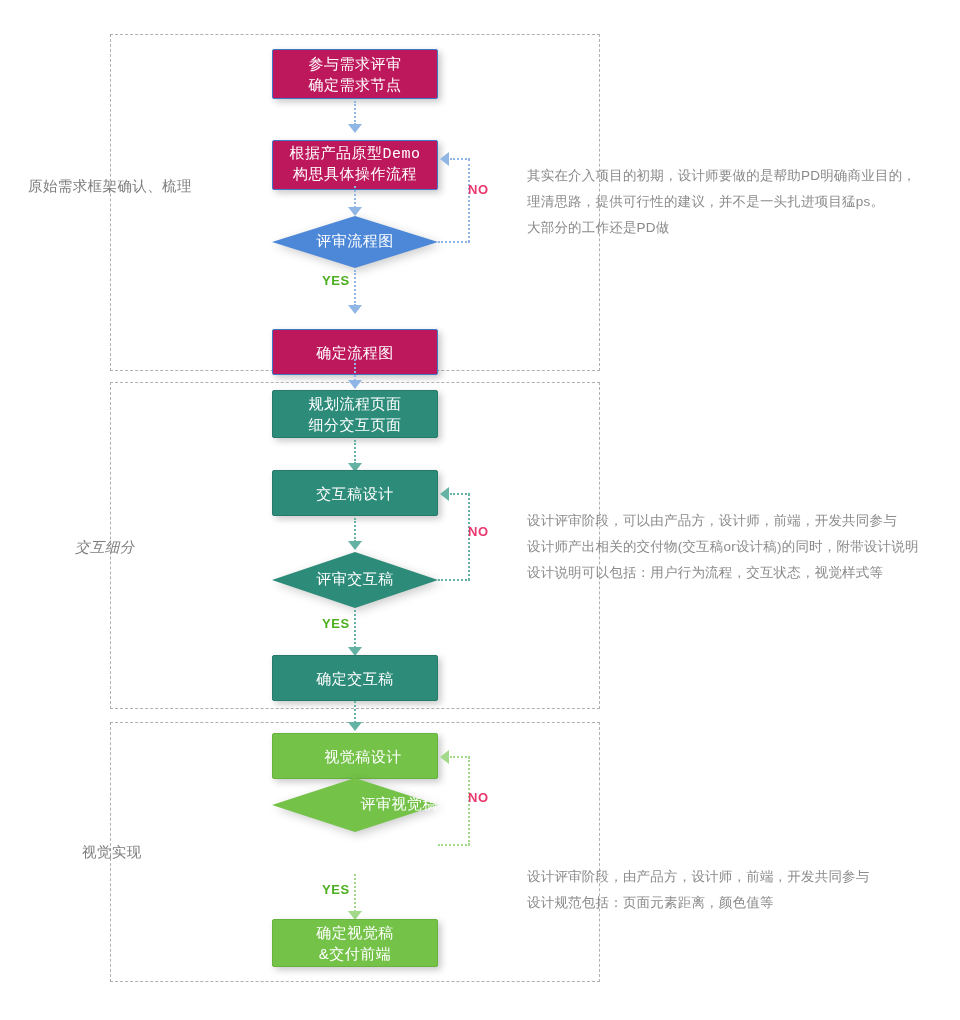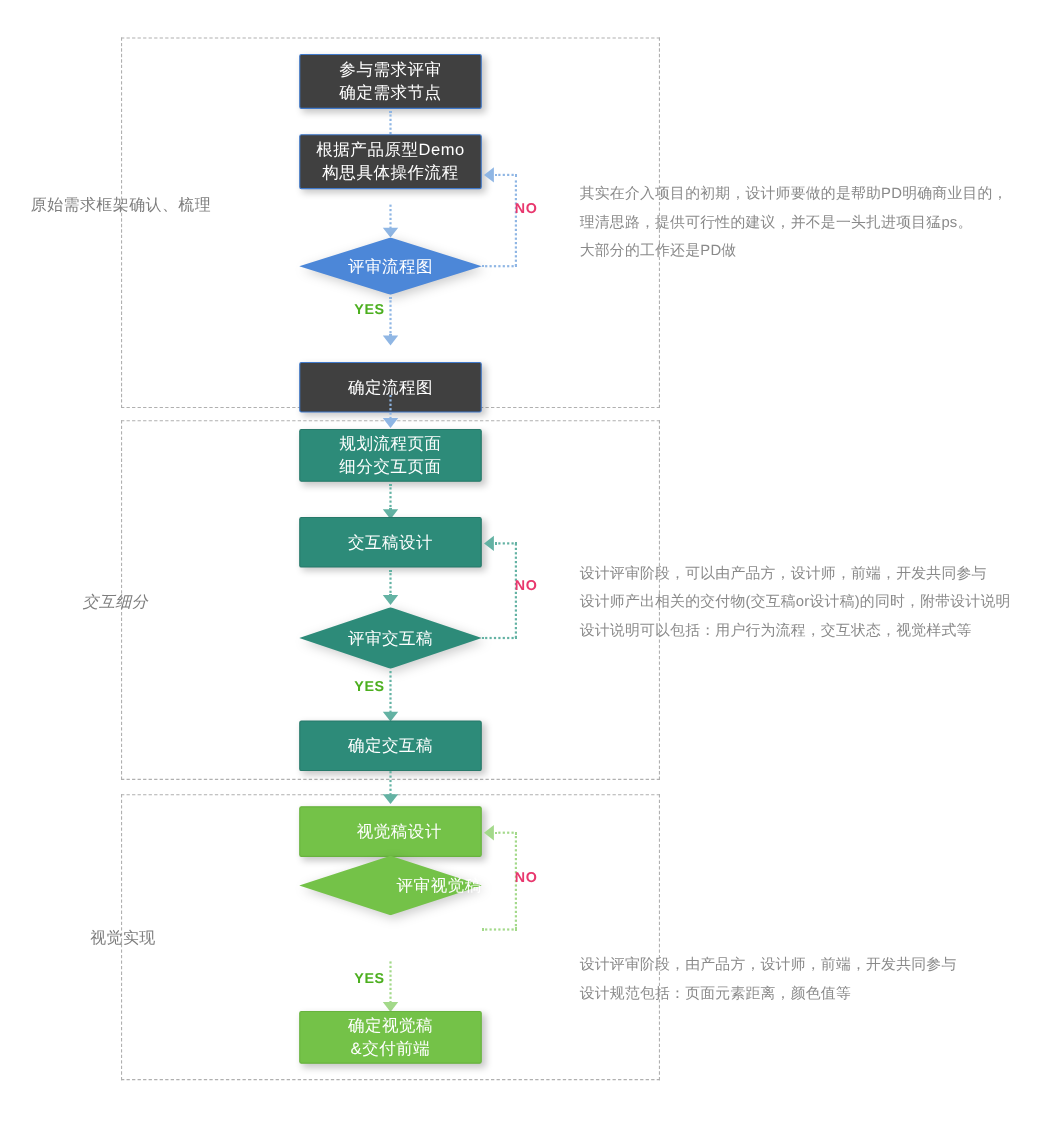--- a/index.html
+++ b/index.html
@@ -47,40 +47,40 @@
     line-height:21px;
     text-align:center;
     white-space:pre-line;
     letter-spacing:.5px;
   }
   .node.process{
     border-radius:2px;
     box-shadow:3px 3px 7px rgba(0,0,0,.22);
   }
   
-  .c-blue .node.process{background:#404040;border:1px solid #4079ca;}
+  .c-blue .node.process{background:#be185d;border:1px solid #4079ca;}
   .c-blue .diamond-fill{fill:#4c87d8;}
   
   .c-teal .node.process{background:#2d8b79;border:1px solid #27796a;}
   .c-teal .diamond-fill{fill:#2d8b79;}
   
   .c-green .node.process{background:#74c248;border:1px solid #68b33e;}
   .c-green .diamond-fill{fill:#74c248;}
 
   
   .node.decision{
     background:transparent;
     box-shadow:none;
   }
   .node.decision svg{
     position:absolute;left:0;top:0;
     width:100%;height:100%;
     filter:drop-shadow(3px 3px 5px rgba(0,0,0,.20));
   }
-  .node.decision .dtext{position:relative;z-index:2;}
+  .node.decision .dtext{position:relative;z-index:2;font-family:Liberation Mono, monospace;}
   .vline{
     position:absolute;width:0;
     border-left:2px dotted #8fb6e4;
   }
   .hline{
     position:absolute;height:0;
     border-top:2px dotted #8fb6e4;
   }
   .c-teal .vline,.c-teal .hline{border-color:#63b2a3;}
   .c-green .vline,.c-green .hline{border-color:#a3d98a;}
@@ -138,21 +138,21 @@
   <div class="phase-label" id="phase-label-1">原始需求框架确认、梳理</div>
 
   <div class="c-blue">
 
     <div class="node process" style="left:272px;top:49px;width:166px;height:50px;">参与需求评审
 确定需求节点</div>
 
     <div class="vline" style="left:354px;top:101px;height:24px;"></div>
     <div class="arrow-down" style="left:348px;top:124px;"></div>
 
-    <div class="node process" style="left:272px;top:122px;width:166px;height:50px;">根据产品原型Demo
+    <div class="node process" style="left:272px;top:140px;width:166px;height:50px;font-family:Liberation Mono, monospace;">根据产品原型Demo
 构思具体操作流程</div>
 
     <div class="vline" style="left:354px;top:186px;height:22px;"></div>
     <div class="arrow-down" style="left:348px;top:207px;"></div>
 
     <div class="node decision" style="left:272px;top:216px;width:166px;height:52px;">
       <svg viewBox="0 0 166 52" preserveAspectRatio="none">
         <polygon class="diamond-fill" points="83,0 166,26 83,52 0,26"></polygon>
       </svg>
       <span class="dtext">评审流程图</span>

